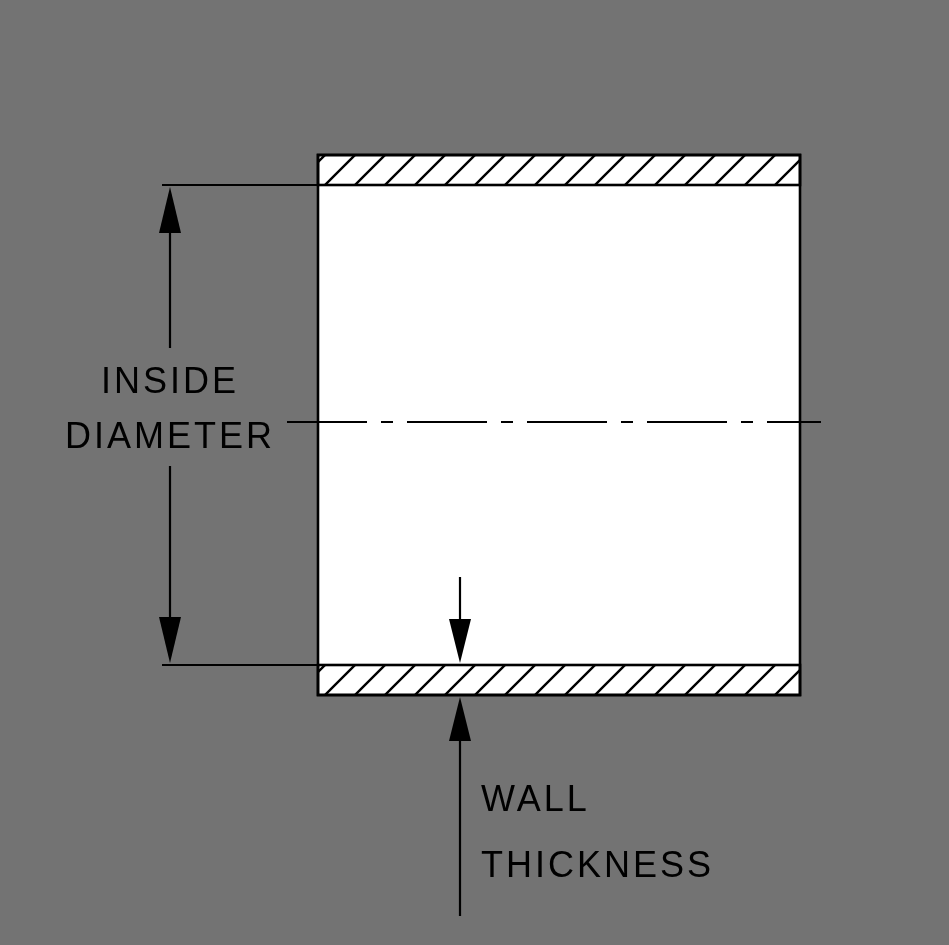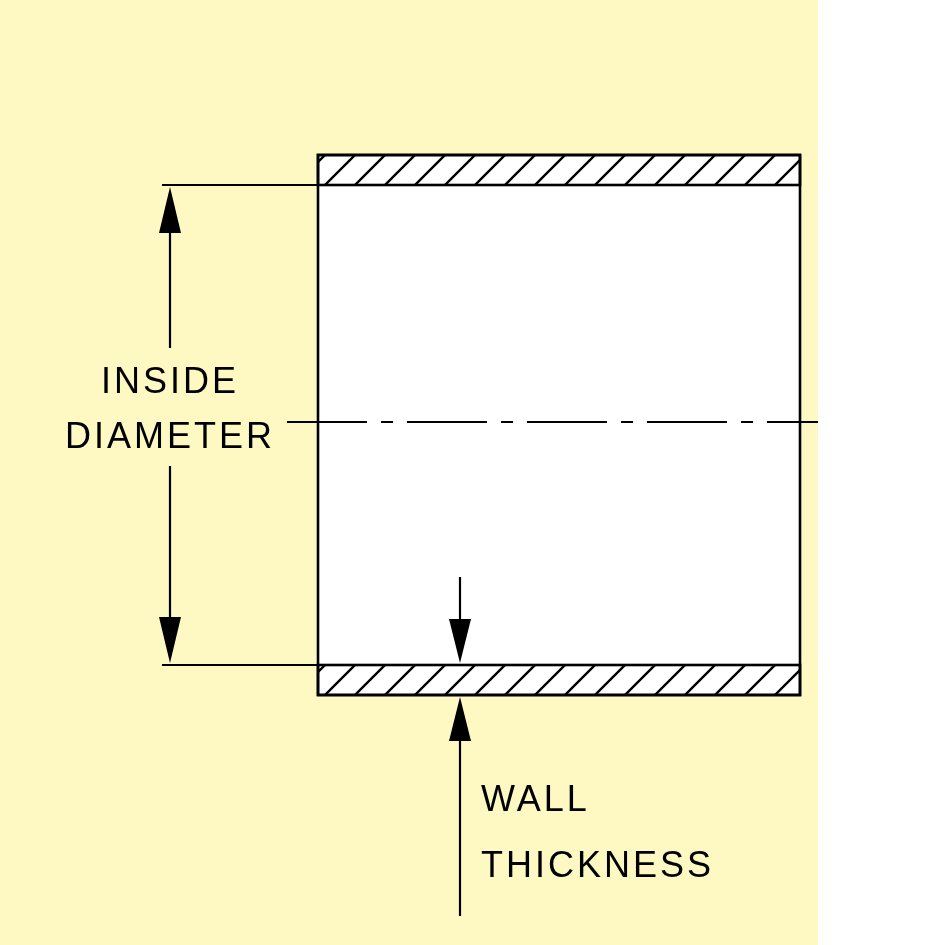--- a/index.html
+++ b/index.html
@@ -2,23 +2,23 @@
 <html><head>
 <meta charset="utf-8">
 <style>
   html, body {
     margin: 0;
     padding: 0;
     background: #ffffff;
   }
   .canvas {
     position: relative;
-    width: 818px;
+    width: 949px;
     height: 945px;
-    background: #fef9c3;
+    background: #737373;
     overflow: hidden;
     font-family: "Liberation Sans", sans-serif;
   }
   svg text {
     font-family: "Liberation Sans", sans-serif;
     fill: #000000;
     font-size: 36px;
     letter-spacing: 3px;
   }
   .dim-line {

